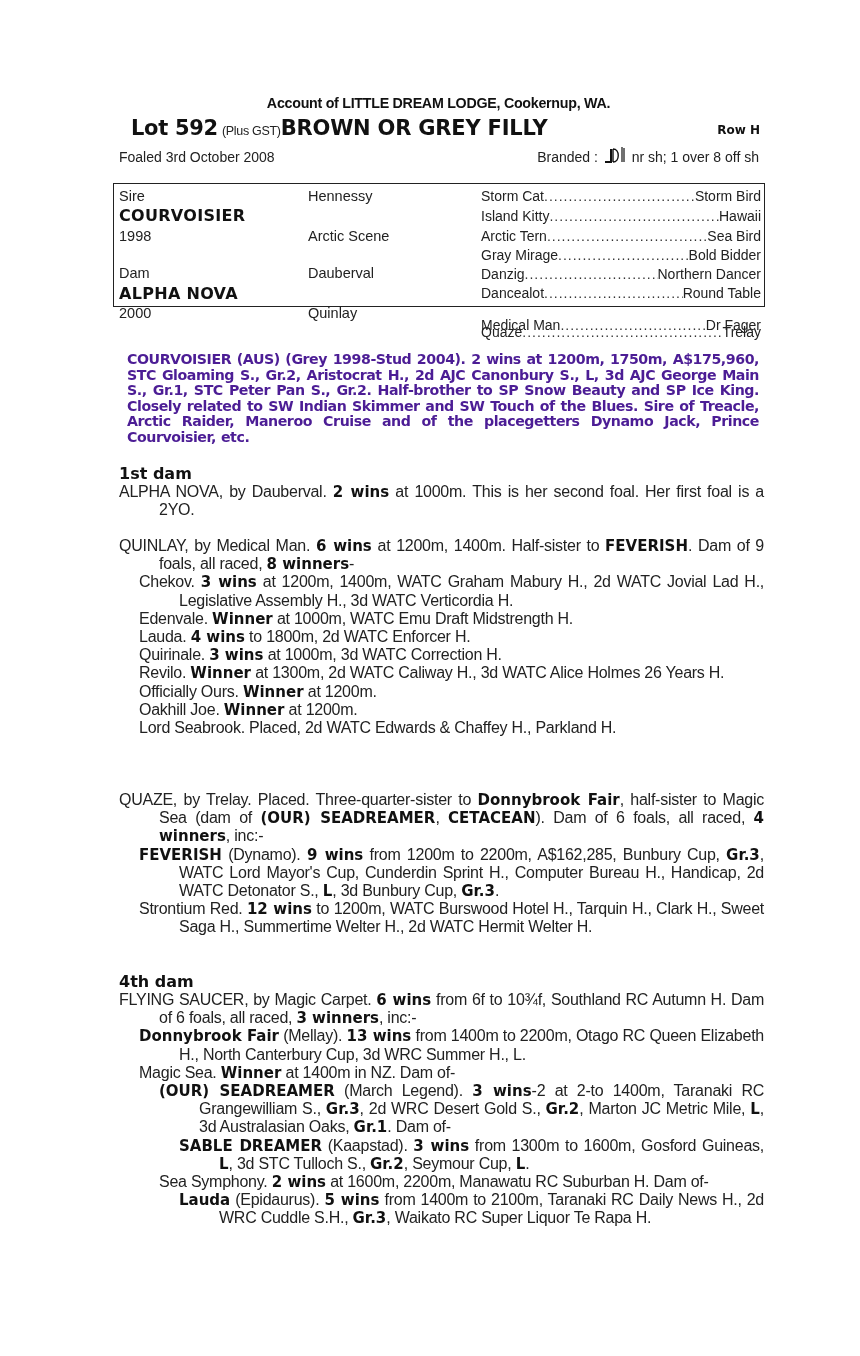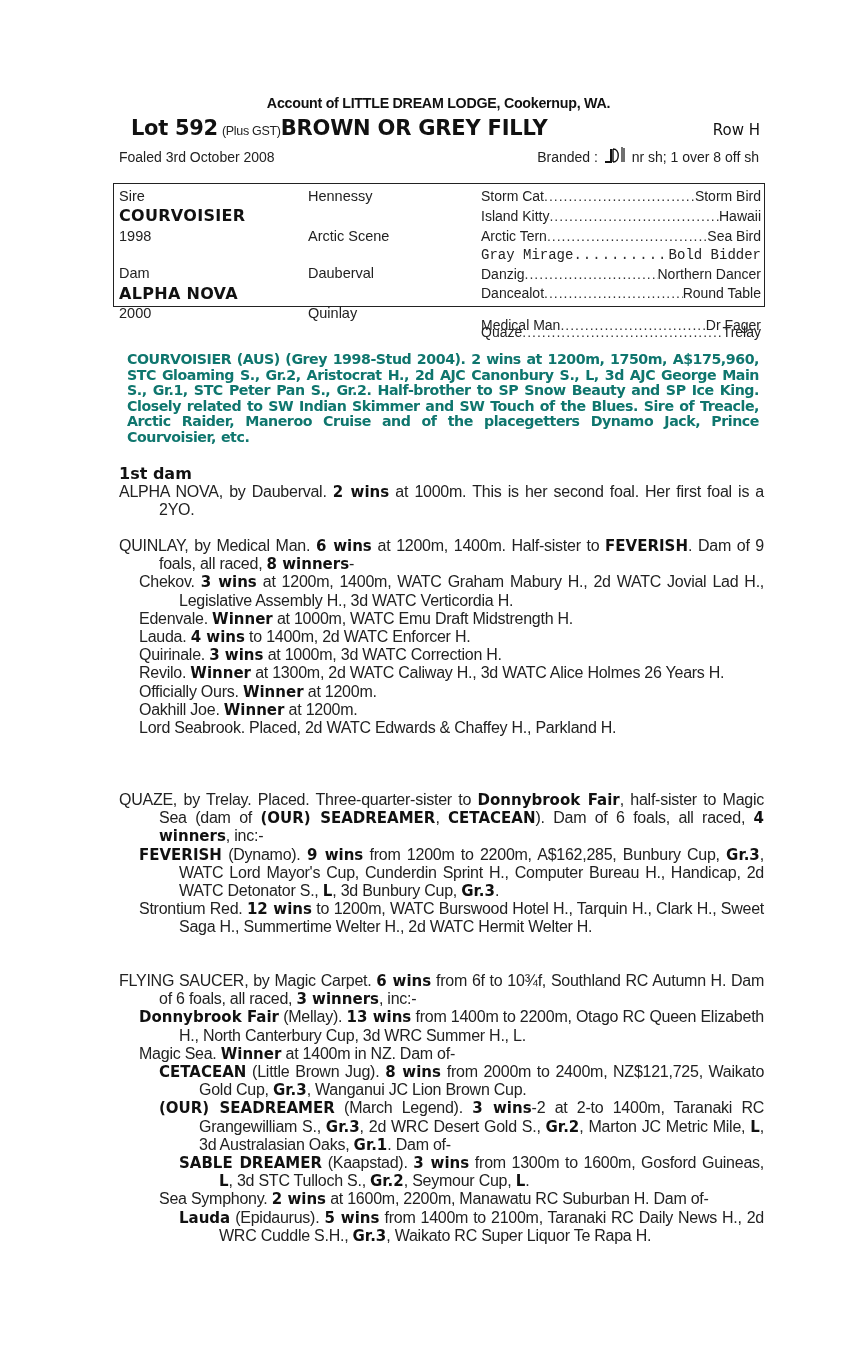--- a/index.html
+++ b/index.html
@@ -3,36 +3,36 @@
 <meta charset="utf-8">
 <style>
   html, body { margin:0; padding:0; background:#ffffff; }
   body { width:860px; height:1356px; position:relative; overflow:hidden; color:#111; font-family:"Liberation Sans", sans-serif; }
   .page { position:absolute; left:119px; top:92px; width:645px; }
   .account { text-align:center; font-family:"Liberation Sans", sans-serif; font-weight:bold; font-size:15.5px; letter-spacing:-0.3px; transform:scaleX(0.92); transform-origin:center; height:22px; line-height:22px; margin-left:-6px; }
   .lotline { position:relative; height:28px; line-height:28px; white-space:nowrap;margin-left:12px; }
   .lot { font-family:"DejaVu Sans", sans-serif; font-weight:bold; font-size:21px; letter-spacing:-0.3px; }
   .gst { font-size:12.5px; color:#222; margin-left:4px; letter-spacing:-0.3px; }
   .desc { font-family:"DejaVu Sans", sans-serif; font-weight:bold; font-size:21px; letter-spacing:-0.2px; }
-  .row { position:absolute; right:4px; top:2px; font-family:"DejaVu Sans", sans-serif; font-weight:normal; font-size:15px; }
+  .row { position:absolute; right:4px; top:2px; font-family:"DejaVu Sans", sans-serif; font-weight:bold; font-size:12px; }
   .foaledline { position:relative; height:26px; line-height:26px; font-size:14px; color:#222; margin-top:2px; }
   .branded { position:absolute; right:5px; top:0; white-space:nowrap; }
   .brandmark { display:inline-block; width:22px; height:18px; vertical-align:-2px; margin:0 2px; }
 
   .pedbox { position:absolute; left:113px; top:183px; width:652px; height:124px; border:1.6px solid #222; box-sizing:border-box; }
   .pcol { position:absolute; font-size:14.5px; color:#222; }
   .pcell { position:absolute; white-space:nowrap; }
   .bigname { font-family:"DejaVu Sans", sans-serif; font-weight:bold; font-size:16px; color:#111; letter-spacing:0.3px; }
   .g3 { position:absolute; left:367px; width:280px; font-size:14px; color:#222; display:flex; white-space:nowrap; }
   .g3 .l { flex:none; }
   .g3 .dots { flex:1; overflow:hidden; letter-spacing:1px; color:#333; }
   .g3 .dots::before { content:"........................................................................................................"; }
   .g3 .r { flex:none; }
 
-  .sireblurb { position:absolute; left:127px; top:352px; width:632px; font-family:"DejaVu Sans", sans-serif; font-weight:bold; font-size:14.2px; line-height:15.6px; text-align:justify; letter-spacing:-0.45px; word-spacing:0.5px; color:#0f766e; }
+  .sireblurb { position:absolute; left:127px; top:352px; width:632px; font-family:"DejaVu Sans", sans-serif; font-weight:bold; font-size:14.2px; line-height:15.6px; text-align:justify; letter-spacing:-0.45px; word-spacing:0.5px; color:#4c1d95; }
 
   .sect { position:absolute; left:119px; width:645px; }
   .sect h3 { margin:0; font-family:"DejaVu Sans", sans-serif; font-weight:bold; font-size:16px; line-height:19px; color:#111; }
   .p { font-size:16px; line-height:18.2px; color:#222; text-align:justify; letter-spacing:-0.25px; }
   .p b { font-family:"DejaVu Sans", sans-serif; font-weight:bold; color:#111; font-size:15px; letter-spacing:0; }
   .hang0 { padding-left:40px; text-indent:-40px; }
   .hang1 { padding-left:60px; text-indent:-40px; }
   .hang2 { padding-left:80px; text-indent:-40px; }
   .hang3 { padding-left:100px; text-indent:-40px; }
 </style>
@@ -80,21 +80,21 @@
   <div class="g3" style="top:24px;">
       <span class="l">Island Kitty </span>
       <span class="dots"></span>
       <span class="r">Hawaii</span>
     </div>
   <div class="g3" style="top:44px;">
       <span class="l">Arctic Tern</span>
       <span class="dots"></span>
       <span class="r">Sea Bird</span>
     </div>
-  <div class="g3" style="top:63px;font-family:Liberation Mono, monospace;">
+  <div class="g3" style="top:63px;">
       <span class="l">Gray Mirage</span>
       <span class="dots"></span>
       <span class="r">Bold Bidder</span>
     </div>
   <div class="g3" style="top:82px;">
       <span class="l">Danzig</span>
       <span class="dots"></span>
       <span class="r">Northern Dancer</span>
     </div>
   <div class="g3" style="top:101px;">
@@ -120,39 +120,39 @@
   <h3>1st dam</h3>
   <div id="dam0">
       <div class="p hang0"><span>ALPHA NOVA, by Dauberval. </span><b>2 wins</b><span> at 1000m. This is her second foal. Her first foal is a 2YO.</span></div>
     </div>
 </div>
 <div class="sect" style="top:537px;">
   <div id="dam1">
       <div class="p hang0"><span>QUINLAY, by Medical Man. </span><b>6 wins</b><span> at 1200m, 1400m. Half-sister to </span><b>FEVERISH</b><span>. Dam of 9 foals, all raced, </span><b>8 winners</b><span>-</span></div>
       <div class="p hang1"><span>Chekov. </span><b>3 wins</b><span> at 1200m, 1400m, WATC Graham Mabury H., 2d WATC Jovial Lad H., Legislative Assembly H., 3d WATC Verticordia H.</span></div>
       <div class="p hang1"><span>Edenvale. </span><b>Winner</b><span> at 1000m, WATC Emu Draft Midstrength H.</span></div>
-      <div class="p hang1"><span>Lauda. </span><b>4 wins</b><span> to 1400m, 2d WATC Enforcer H.</span></div>
+      <div class="p hang1"><span>Lauda. </span><b>4 wins</b><span> to 1800m, 2d WATC Enforcer H.</span></div>
       <div class="p hang1"><span>Quirinale. </span><b>3 wins</b><span> at 1000m, 3d WATC Correction H.</span></div>
       <div class="p hang1"><span>Revilo. </span><b>Winner</b><span> at 1300m, 2d WATC Caliway H., 3d WATC Alice Holmes 26 Years H.</span></div>
       <div class="p hang1"><span>Officially Ours. </span><b>Winner</b><span> at 1200m.</span></div>
       <div class="p hang1"><span>Oakhill Joe. </span><b>Winner</b><span> at 1200m.</span></div>
       <div class="p hang1"><span>Lord Seabrook. Placed, 2d WATC Edwards &amp; Chaffey H., Parkland H.</span></div>
     </div>
 </div>
 <div class="sect" style="top:791px;">
   <div id="dam2">
       <div class="p hang0"><span>QUAZE, by Trelay. Placed. Three-quarter-sister to </span><b>Donnybrook Fair</b><span>, half-sister to Magic Sea (dam of </span><b>(OUR) SEADREAMER</b><span>, </span><b>CETACEAN</b><span>). Dam of 6 foals, all raced, </span><b>4 winners</b><span>, inc:-</span></div>
       <div class="p hang1"><b>FEVERISH</b><span> (Dynamo). </span><b>9 wins</b><span> from 1200m to 2200m, A$162,285, Bunbury Cup, </span><b>Gr.3</b><span>, WATC Lord Mayor's Cup, Cunderdin Sprint H., Computer Bureau H., Handicap, 2d WATC Detonator S., </span><b>L</b><span>, 3d Bunbury Cup, </span><b>Gr.3</b><span>.</span></div>
       <div class="p hang1"><span>Strontium Red. </span><b>12 wins</b><span> to 1200m, WATC Burswood Hotel H., Tarquin H., Clark H., Sweet Saga H., Summertime Welter H., 2d WATC Hermit Welter H.</span></div>
     </div>
 </div>
 <div class="sect" style="top:972px;">
+  <h3>4th dam</h3>
   <div id="dam3">
       <div class="p hang0"><span>FLYING SAUCER, by Magic Carpet. </span><b>6 wins</b><span> from 6f to 10¾f, Southland RC Autumn H. Dam of 6 foals, all raced, </span><b>3 winners</b><span>, inc:-</span></div>
       <div class="p hang1"><b>Donnybrook Fair</b><span> (Mellay). </span><b>13 wins</b><span> from 1400m to 2200m, Otago RC Queen Elizabeth H., North Canterbury Cup, 3d WRC Summer H., L.</span></div>
       <div class="p hang1"><span>Magic Sea. </span><b>Winner</b><span> at 1400m in NZ. Dam of-</span></div>
-      <div class="p hang2"><b>CETACEAN</b><span> (Little Brown Jug). </span><b>8 wins</b><span> from 2000m to 2400m, NZ$121,725, Waikato Gold Cup, </span><b>Gr.3</b><span>, Wanganui JC Lion Brown Cup.</span></div>
       <div class="p hang2"><b>(OUR) SEADREAMER</b><span> (March Legend). </span><b>3 wins</b><span>-2 at 2-to 1400m, Taranaki RC Grangewilliam S., </span><b>Gr.3</b><span>, 2d WRC Desert Gold S., </span><b>Gr.2</b><span>, Marton JC Metric Mile, </span><b>L</b><span>, 3d Australasian Oaks, </span><b>Gr.1</b><span>. Dam of-</span></div>
       <div class="p hang3"><b>SABLE DREAMER</b><span> (Kaapstad). </span><b>3 wins</b><span> from 1300m to 1600m, Gosford Guineas, </span><b>L</b><span>, 3d STC Tulloch S., </span><b>Gr.2</b><span>, Seymour Cup, </span><b>L</b><span>.</span></div>
       <div class="p hang2"><span>Sea Symphony. </span><b>2 wins</b><span> at 1600m, 2200m, Manawatu RC Suburban H. Dam of-</span></div>
       <div class="p hang3"><b>Lauda</b><span> (Epidaurus). </span><b>5 wins</b><span> from 1400m to 2100m, Taranaki RC Daily News H., 2d WRC Cuddle S.H., </span><b>Gr.3</b><span>, Waikato RC Super Liquor Te Rapa H.</span></div>
     </div>
 </div>
 
 </body></html>

